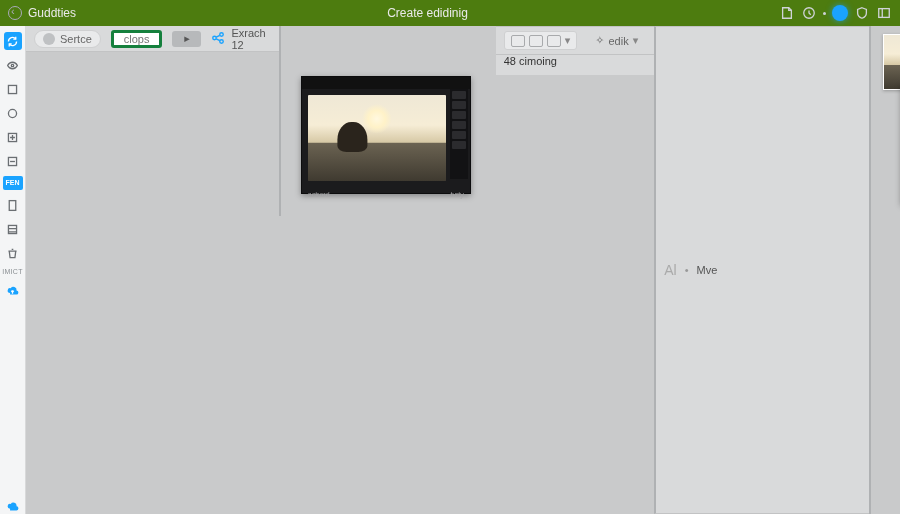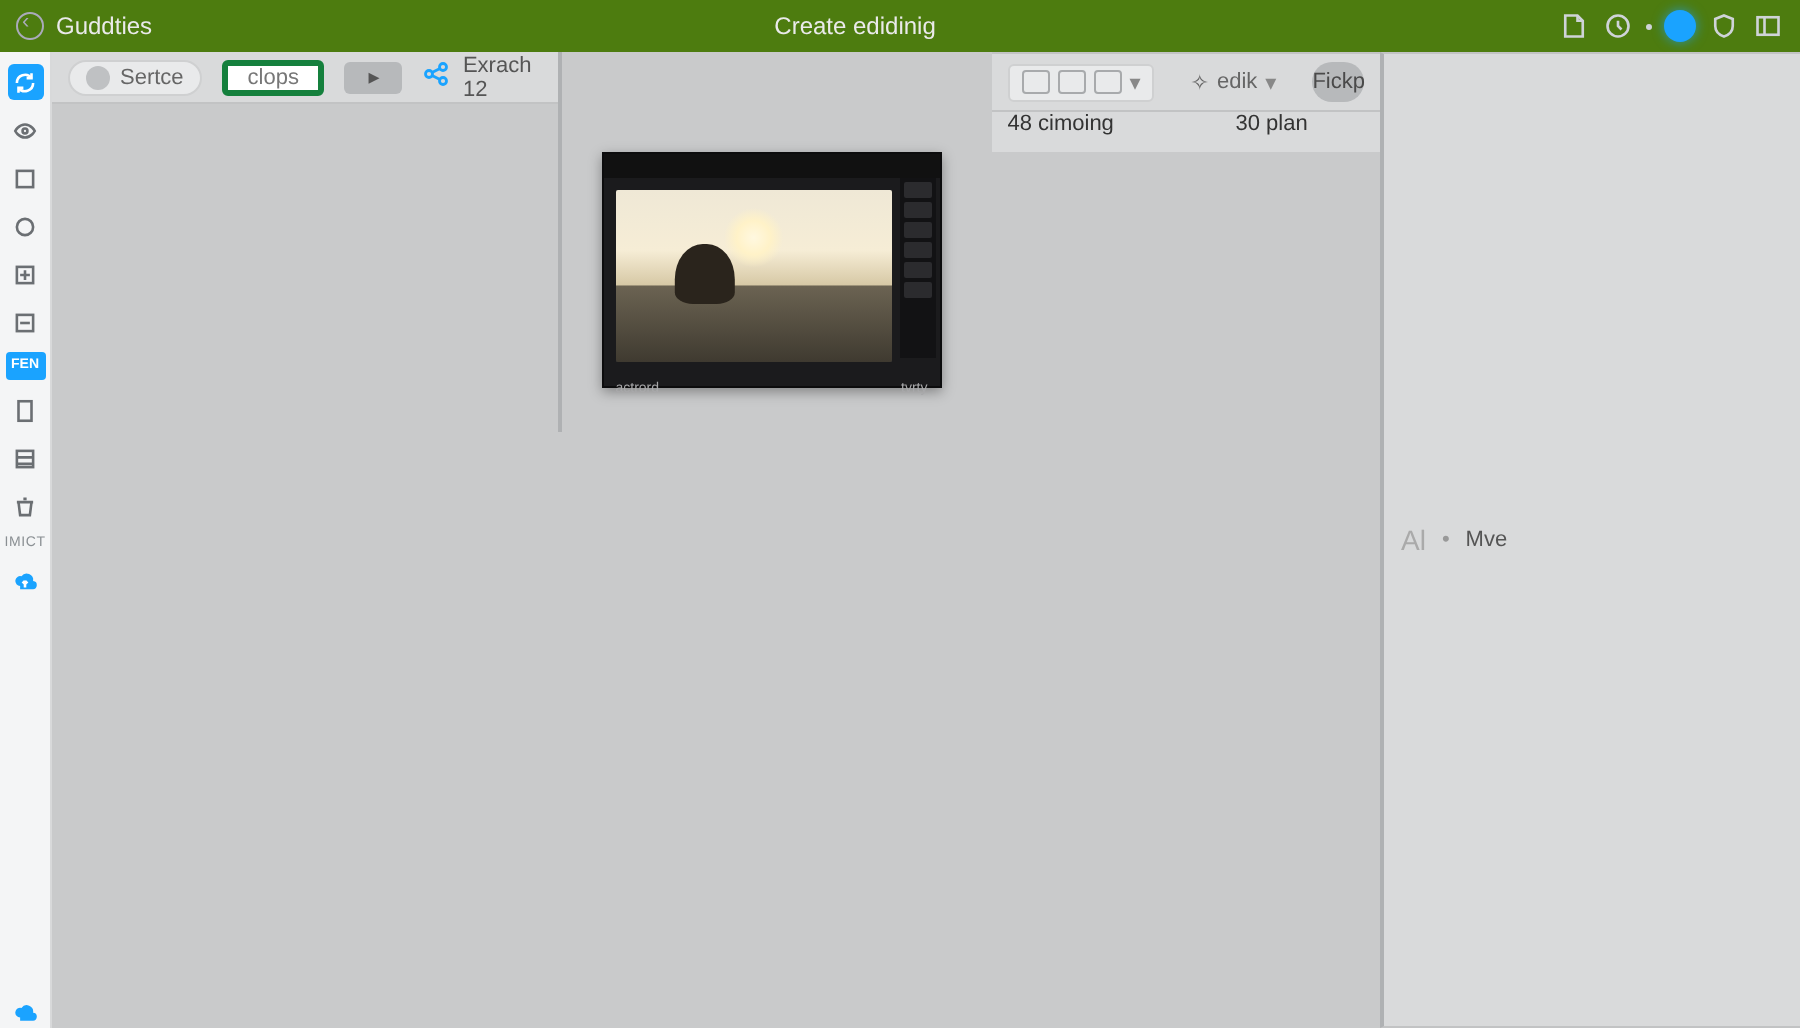--- a/index.html
+++ b/index.html
@@ -332,27 +332,23 @@
             <div class="g"></div>
             <div class="g"></div>
             <div class="g"></div>
             <span style="color:#888">▾</span>
           </div>
           <div class="edik">
             <span class="wand">✧</span>
             <span>edik</span>
             <span style="color:#888">▾</span>
           </div>
-          <div class="long">
-              <span>Fickp</span>
-            </div>
         </div>
         <div style="display:flex; gap:24px; padding:0 8px 8px 8px; background:#d9dadb;">
           <div class="counter" style="width:90px; justify-content:center"><span>48 cimoing</span></div>
-          <div class="counter" style="flex:1; justify-content:center"><span>30 plan</span></div>
         </div>
       </div>
       <div class="midbar-right" style="flex-direction:column; align-items:flex-start; justify-content:center; height:auto">
         <div style="display:flex; gap:8px; align-items:center">
           <span class="r">Al</span>
           <span style="color:#999">•</span>
           <span class="mve">Mve</span>
         </div>
       </div>
     </div>

